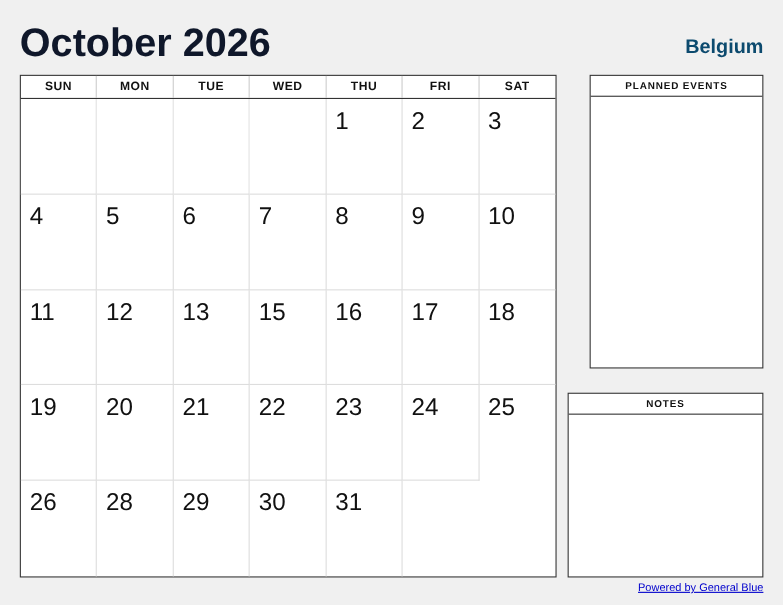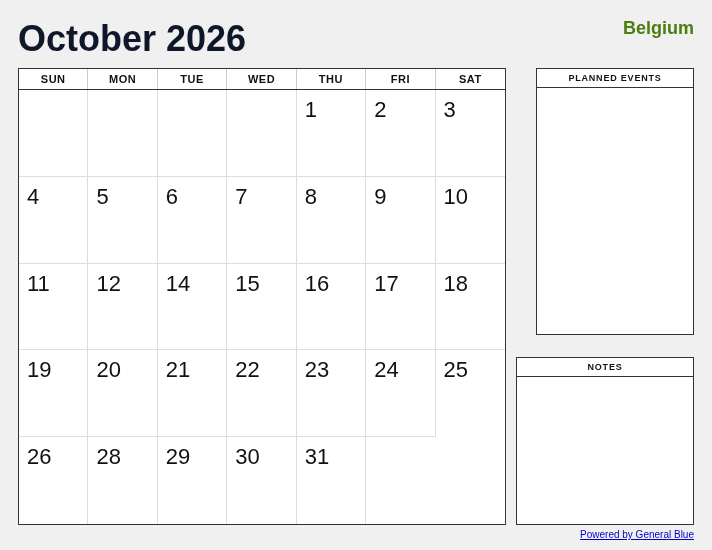--- a/index.html
+++ b/index.html
@@ -27,22 +27,22 @@
       margin-bottom: 8px;
     }
     .title {
       font-size: 36px;
       font-weight: bold;
       color: #0f172a;
     }
     .country {
       font-size: 18px;
       font-weight: bold;
-      color: #4d7c0f;
-      margin-top: 0;
+      color: #0c4a6e;
+      margin-top: 14px;
     }
     .main-area {
       display: flex;
       flex: 1;
       gap: 10px;
       border-radius: 26px;
     }
     .calendar-section {
       flex: 1;
       display: flex;
@@ -189,21 +189,21 @@
           <div class="cal-cell">
             <span class="day-num">10</span>
           </div>
           <div class="cal-cell">
             <span class="day-num">11</span>
           </div>
           <div class="cal-cell">
             <span class="day-num">12</span>
           </div>
           <div class="cal-cell">
-            <span class="day-num">14</span>
+            <span class="day-num">13</span>
           </div>
           <div class="cal-cell">
             <span class="day-num">15</span>
           </div>
           <div class="cal-cell">
             <span class="day-num">16</span>
           </div>
           <div class="cal-cell">
             <span class="day-num">17</span>
           </div>

